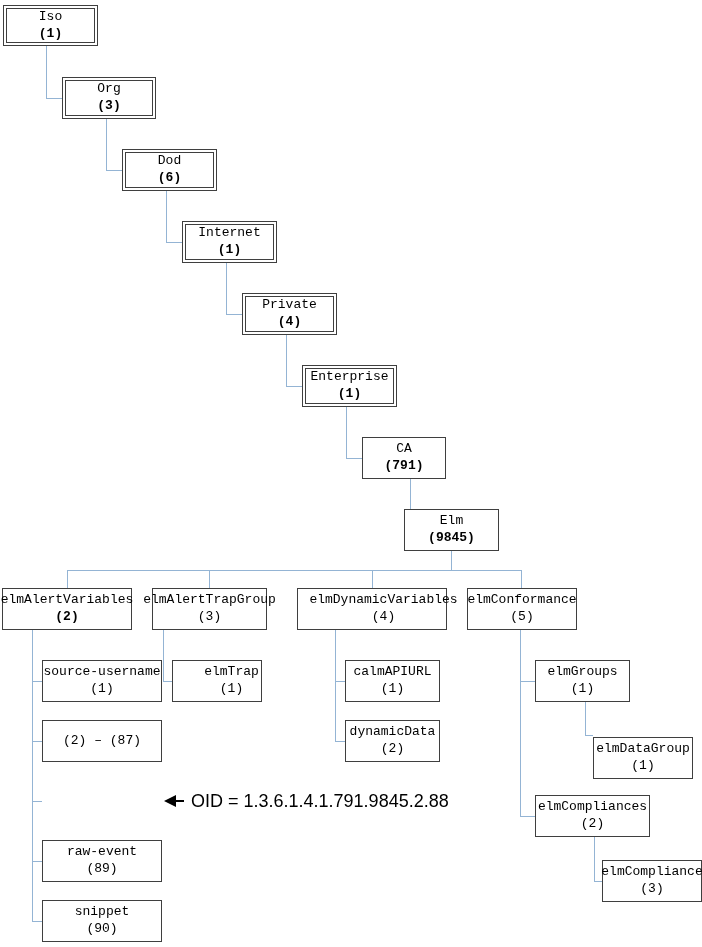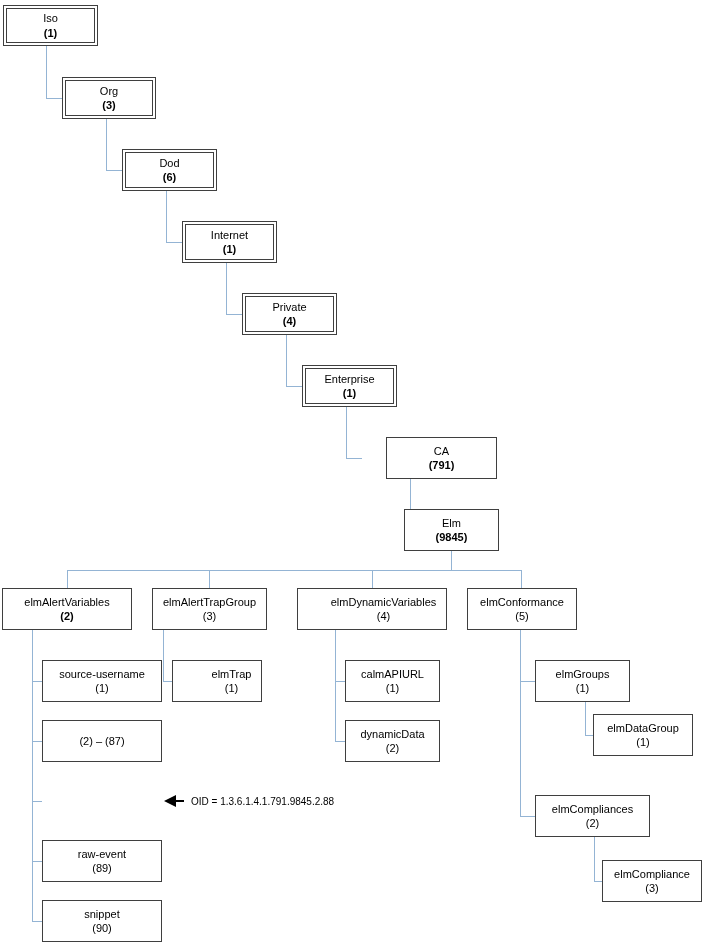--- a/index.html
+++ b/index.html
@@ -18,70 +18,71 @@
   }
   .node {
     position: absolute;
     background: #ffffff;
     border: 1px solid #3f3f3f;
     box-sizing: border-box;
     display: flex;
     flex-direction: column;
     align-items: center;
     justify-content: center;
-    font-size: 11px;
+    font-size: 13px;
     color: #000000;
     line-height: 1.3;
     text-align: center;
+    font-family: Liberation Mono, monospace;
   }
   .node.double { border: 4px double #3f3f3f; }
   .cnt.b { font-weight: bold; }
 
   
   #n-iso            { left: 3px;   top: 5px;   width: 95px;  height: 41px; }
   #n-org            { left: 62px;  top: 77px;  width: 94px;  height: 42px; }
   #n-dod            { left: 122px; top: 149px; width: 95px;  height: 42px; }
   #n-internet       { left: 182px; top: 221px; width: 95px;  height: 42px; }
   #n-private        { left: 242px; top: 293px; width: 95px;  height: 42px; }
   #n-enterprise     { left: 302px; top: 365px; width: 95px;  height: 42px; }
-  #n-ca             { left: 362px; top: 437px; width: 111px;  height: 42px; margin-left: 24px; }
+  #n-ca             { left: 362px; top: 437px; width: 84px;  height: 42px; }
   #n-elm            { left: 404px; top: 509px; width: 95px;  height: 42px; }
   #n-elmAlertVariables   { left: 2px;   top: 588px; width: 130px; height: 42px; }
   #n-elmAlertTrapGroup   { left: 152px; top: 588px; width: 115px; height: 42px; }
   #n-elmDynamicVariables { left: 297px; top: 588px; width: 150px; height: 42px; padding-left: 23px; }
   #n-elmConformance      { left: 467px; top: 588px; width: 110px; height: 42px; }
   #n-sourceUsername { left: 42px;  top: 660px; width: 120px; height: 42px; }
   #n-range          { left: 42px;  top: 720px; width: 120px; height: 42px; text-align: center; }
   #n-resultSeverity { left: 42px;  top: 780px; width: 120px; height: 42px; }
   #n-rawEvent       { left: 42px;  top: 840px; width: 120px; height: 42px; }
   #n-snippet        { left: 42px;  top: 900px; width: 120px; height: 42px; }
   #n-elmTrap        { left: 172px; top: 660px; width: 90px;  height: 42px; padding-left: 29px; }
   #n-calmAPIURL     { left: 345px; top: 660px; width: 95px;  height: 42px; }
   #n-dynamicData    { left: 345px; top: 720px; width: 95px;  height: 42px; }
   #n-elmGroups      { left: 535px; top: 660px; width: 95px;  height: 42px; }
-  #n-elmDataGroup   { left: 593px; top: 714px; width: 100px; height: 42px; }
+  #n-elmDataGroup   { left: 593px; top: 737px; width: 100px; height: 42px; }
   #n-elmCompliances { left: 535px; top: 795px; width: 115px; height: 42px; }
   #n-elmCompliance  { left: 602px; top: 860px; width: 100px; height: 42px; }
 
   .oid-annotation {
     position: absolute;
     left: 164px;
     top: 789px;
     height: 24px;
     display: flex;
     align-items: center;
   }
   .arrow-head {
     width: 0; height: 0;
     border-top: 6px solid transparent;
     border-bottom: 6px solid transparent;
     border-right: 12px solid #000000;
   }
   .arrow-line { width: 8px; height: 2px; background: #000000; }
-  .oid-text { margin-left: 7px; font-size: 10px; color: #000000; white-space: nowrap; }
+  .oid-text { margin-left: 7px; font-size: 18px; color: #000000; white-space: nowrap; }
 </style>
 </head>
 <body>
 
 <div class="canvas">
 
   <svg class="connectors" viewBox="0 0 702 947" fill="none" stroke="#94b4d4" stroke-width="1" shape-rendering="crispEdges">
 
     <polyline points="46,46 46,98 62,98"></polyline>
     <polyline points="106,119 106,170 122,170"></polyline>

